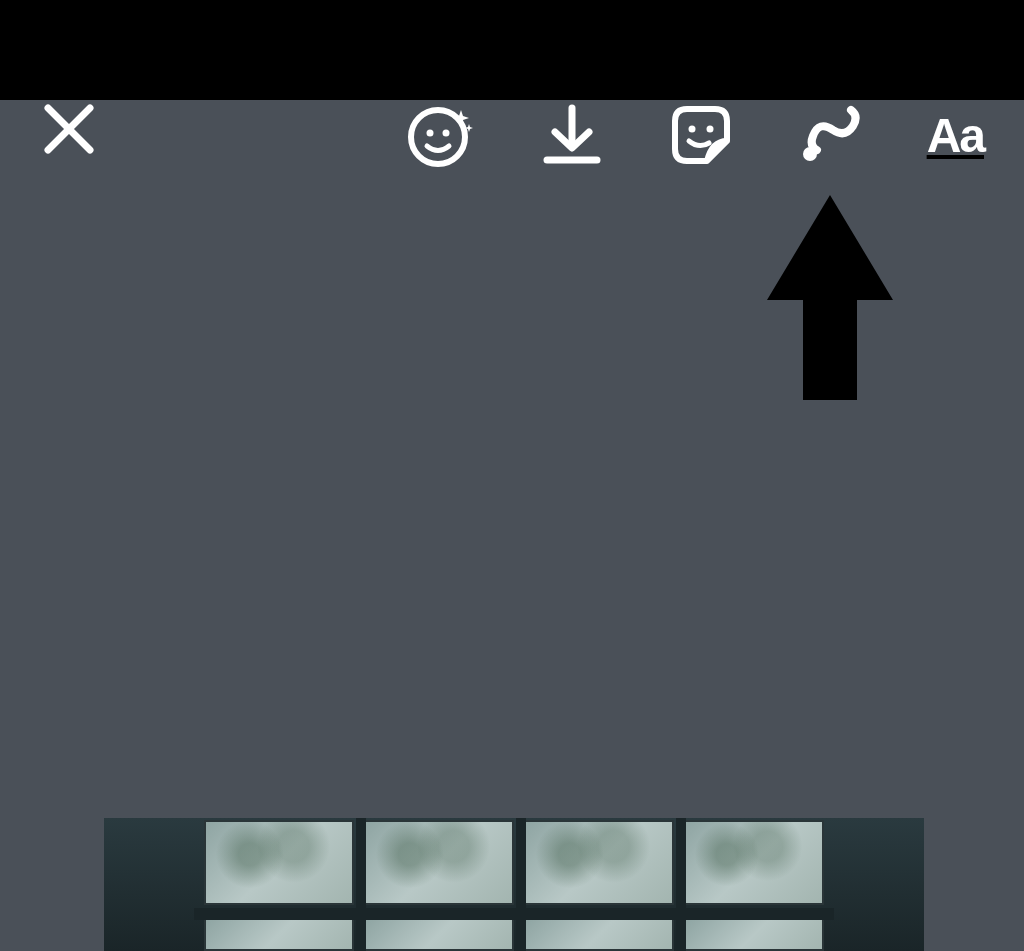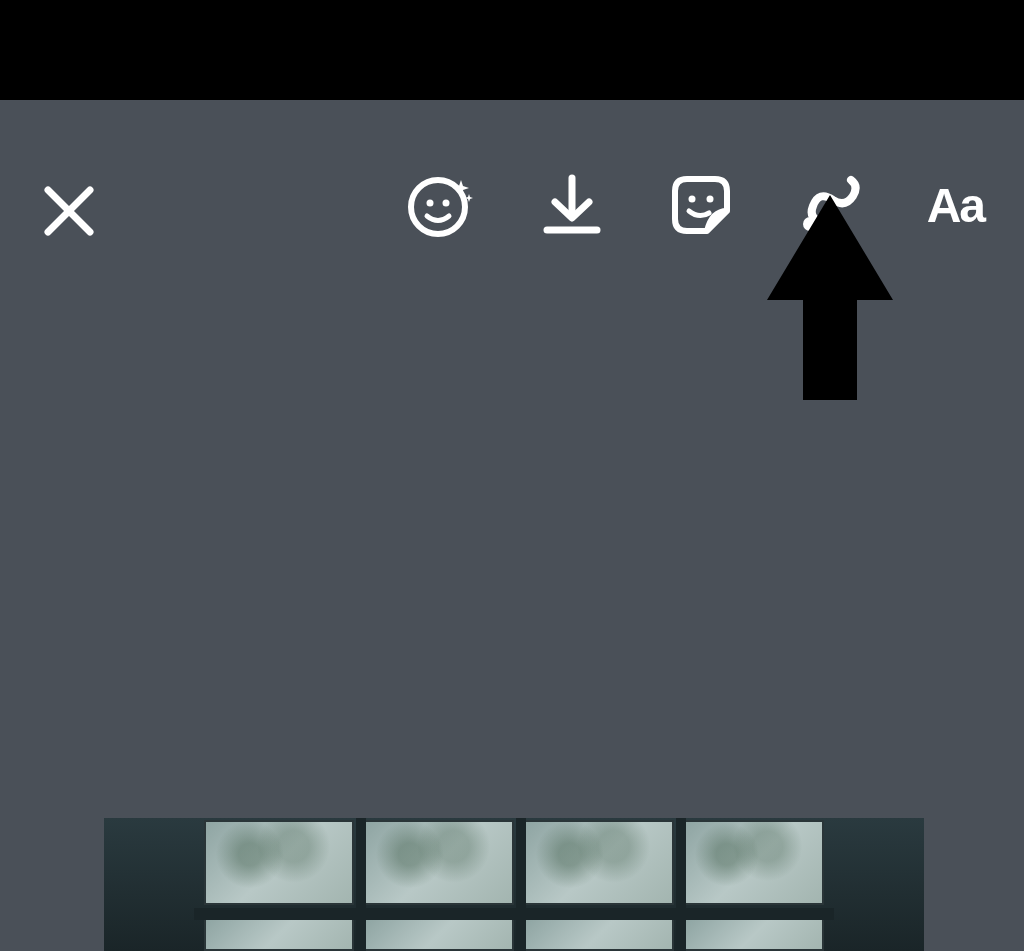--- a/index.html
+++ b/index.html
@@ -20,22 +20,23 @@
       height: 100px;
       background: #000;
     }
     .toolbar {
       position: absolute;
       top: 100px;
       left: 0;
       right: 0;
       height: 140px;
       display: flex;
-      align-items: flex-end;
+      align-items: flex-start;
       padding: 0 40px;
+      text-decoration: underline;
     }
     .close-btn {
       flex: 0 0 auto;
       cursor: pointer;
     }
     .spacer {
       flex: 1;
     }
     .toolbar-right {
       display: flex;

